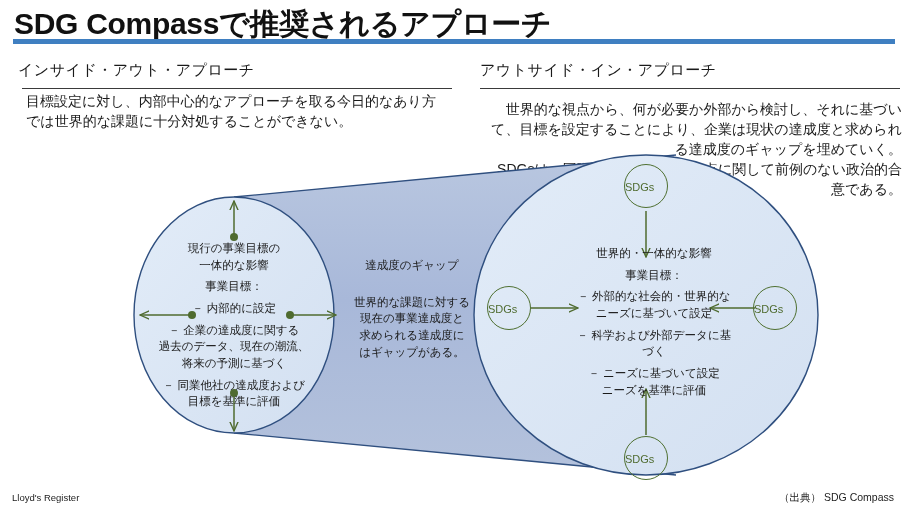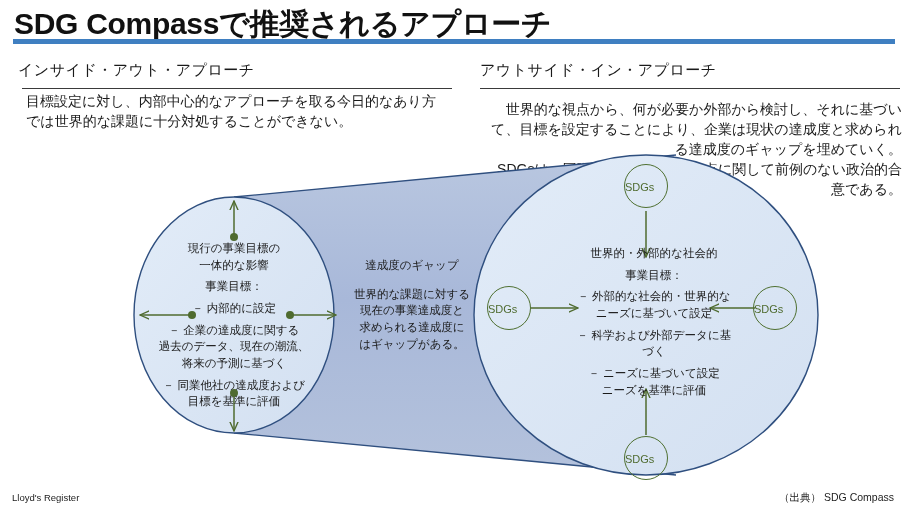--- a/index.html
+++ b/index.html
@@ -91,21 +91,21 @@
     left: 136px;
     top: 95px;
     width: 196px;
   }
   #text-gap {
     left: 330px;
     top: 112px;
     width: 164px;
   }
   #text-gap .gap-title {
-    margin-bottom: 12px;
+    margin-bottom: 20px;
   }
   #text-right-circle {
     left: 520px;
     top: 100px;
     width: 268px;
   }
   .dia-text .line { white-space: nowrap; }
   .spacer-sm { height: 5px; }
 
   
@@ -229,21 +229,21 @@
 
   <div class="dia-text" id="text-gap">
     <div class="gap-title line">達成度のギャップ</div>
     <div class="line">世界的な課題に対する</div>
     <div class="line">現在の事業達成度と</div>
     <div class="line">求められる達成度に</div>
     <div class="line">はギャップがある。</div>
   </div>
 
   <div class="dia-text" id="text-right-circle">
-    <div class="line">世界的・外部的な社会的</div>
+    <div class="line">世界的・一体的な影響</div>
     <div class="spacer-sm"></div>
     <div class="line">事業目標：</div>
     <div class="spacer-sm"></div>
     <div class="line">－ 外部的な社会的・世界的な</div>
     <div class="line">ニーズに基づいて設定</div>
     <div class="spacer-sm"></div>
     <div class="line">－ 科学および外部データに基</div>
     <div class="line">づく</div>
     <div class="spacer-sm"></div>
     <div class="line">－ ニーズに基づいて設定</div>

